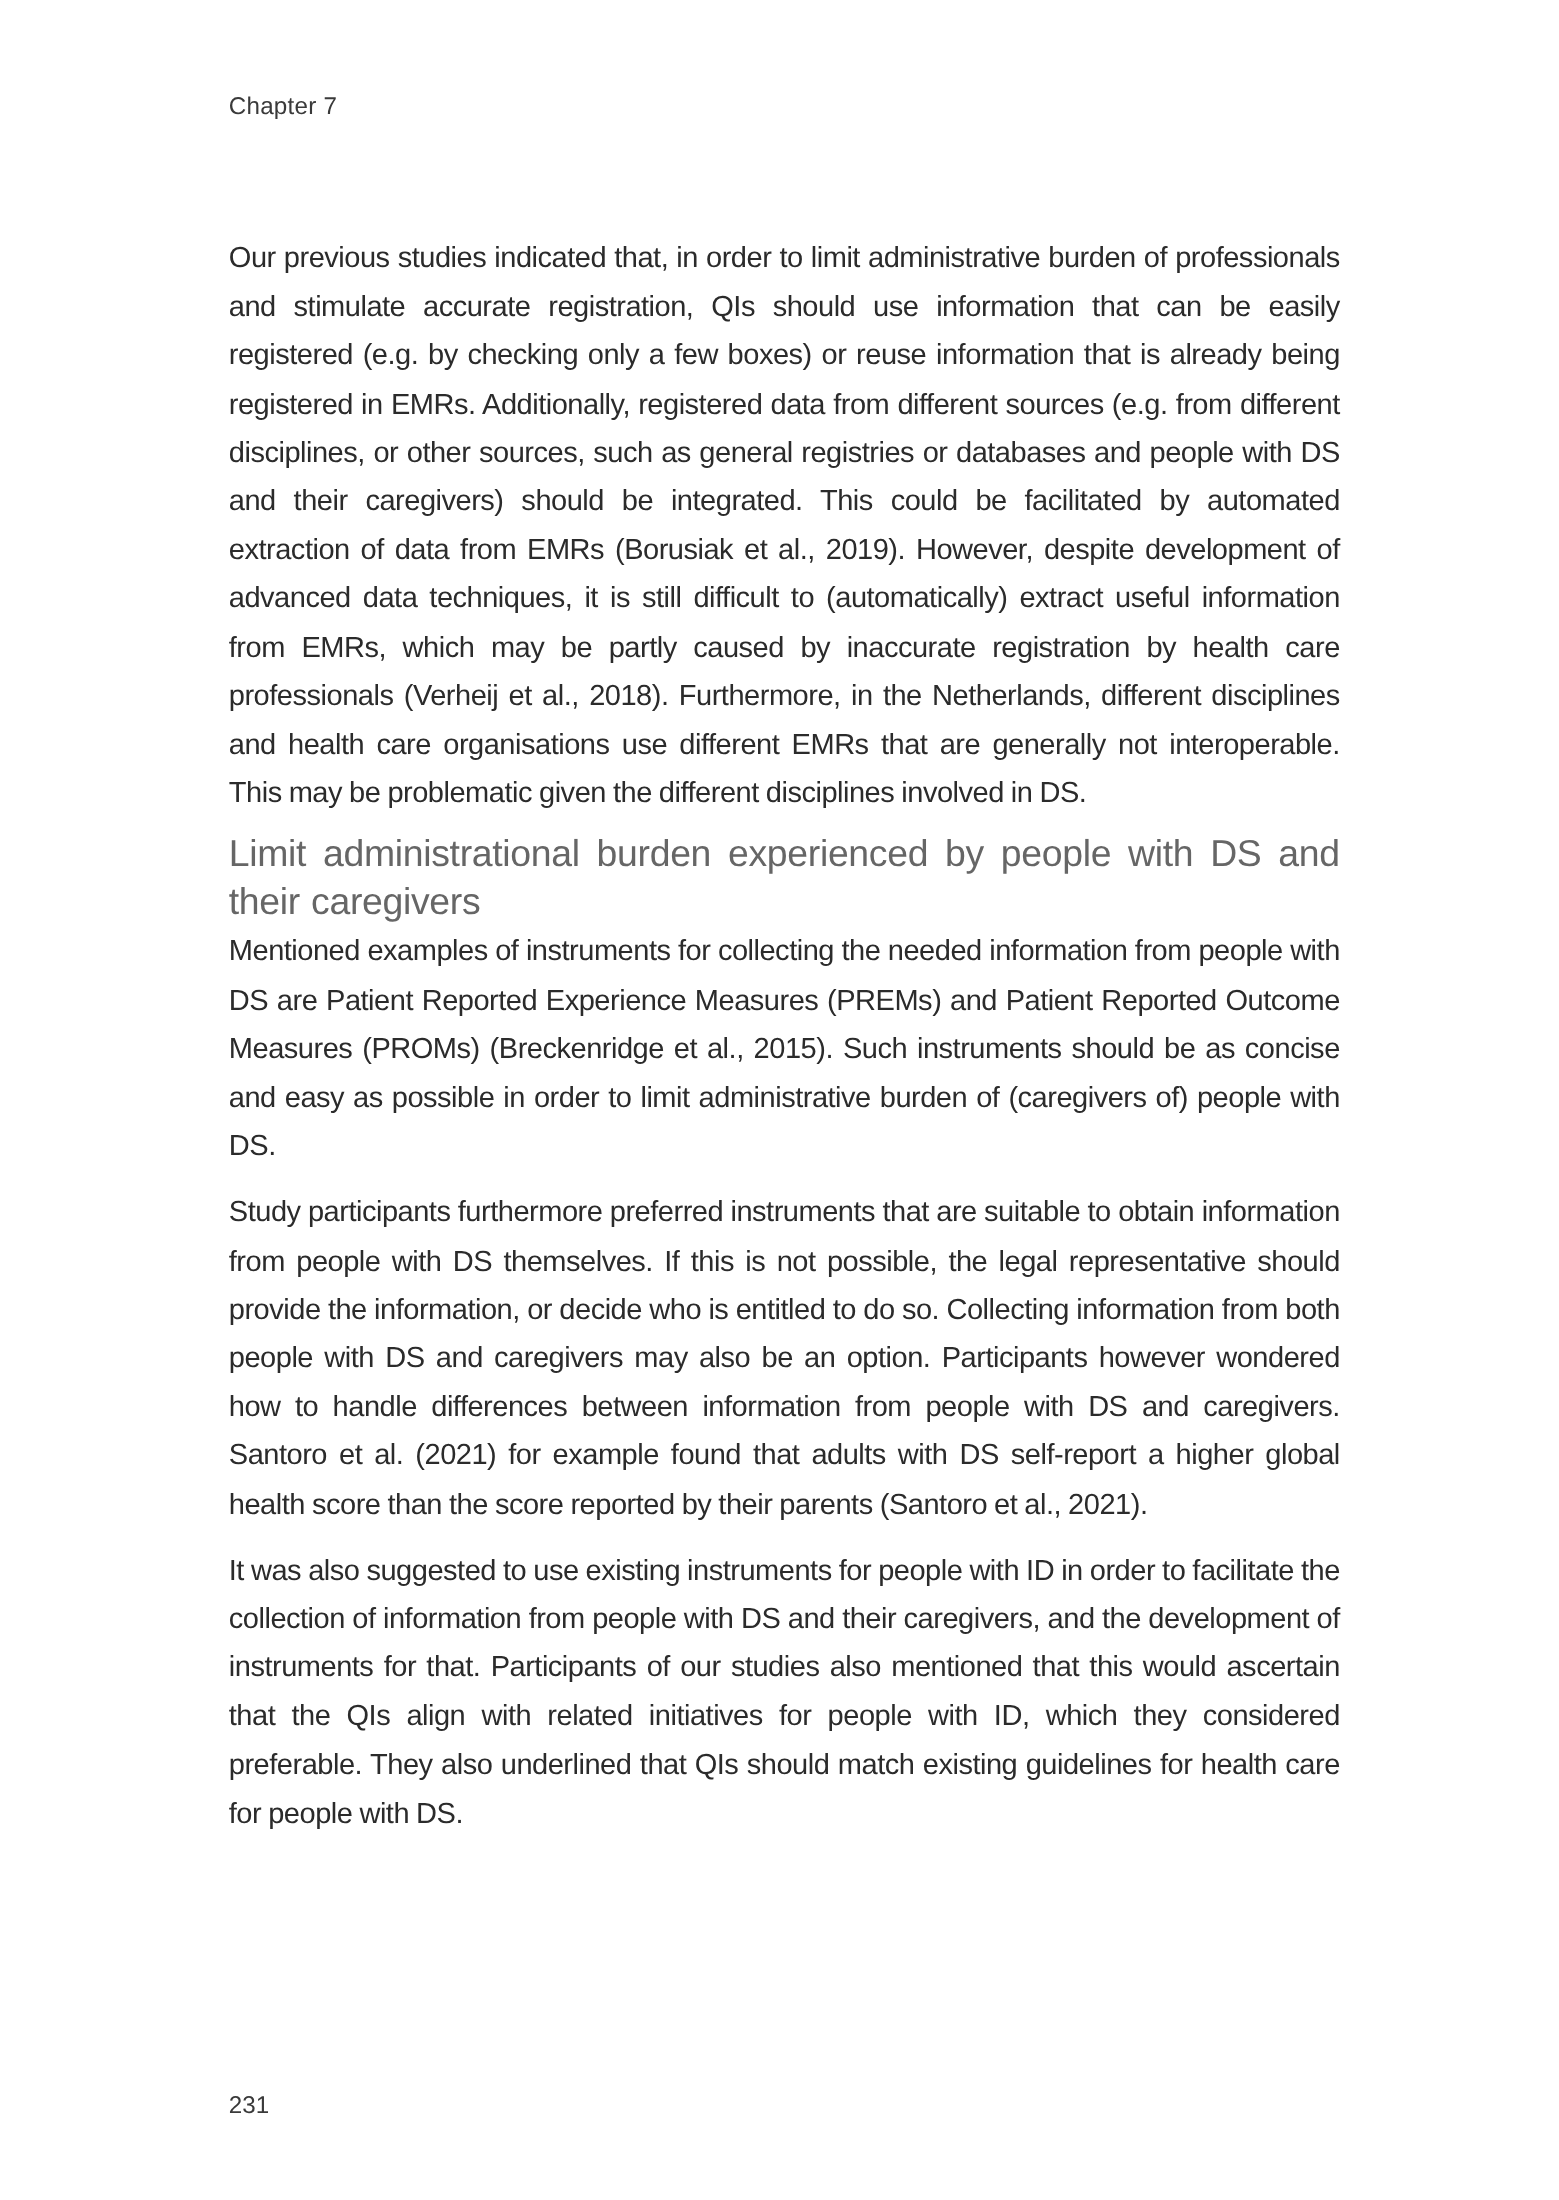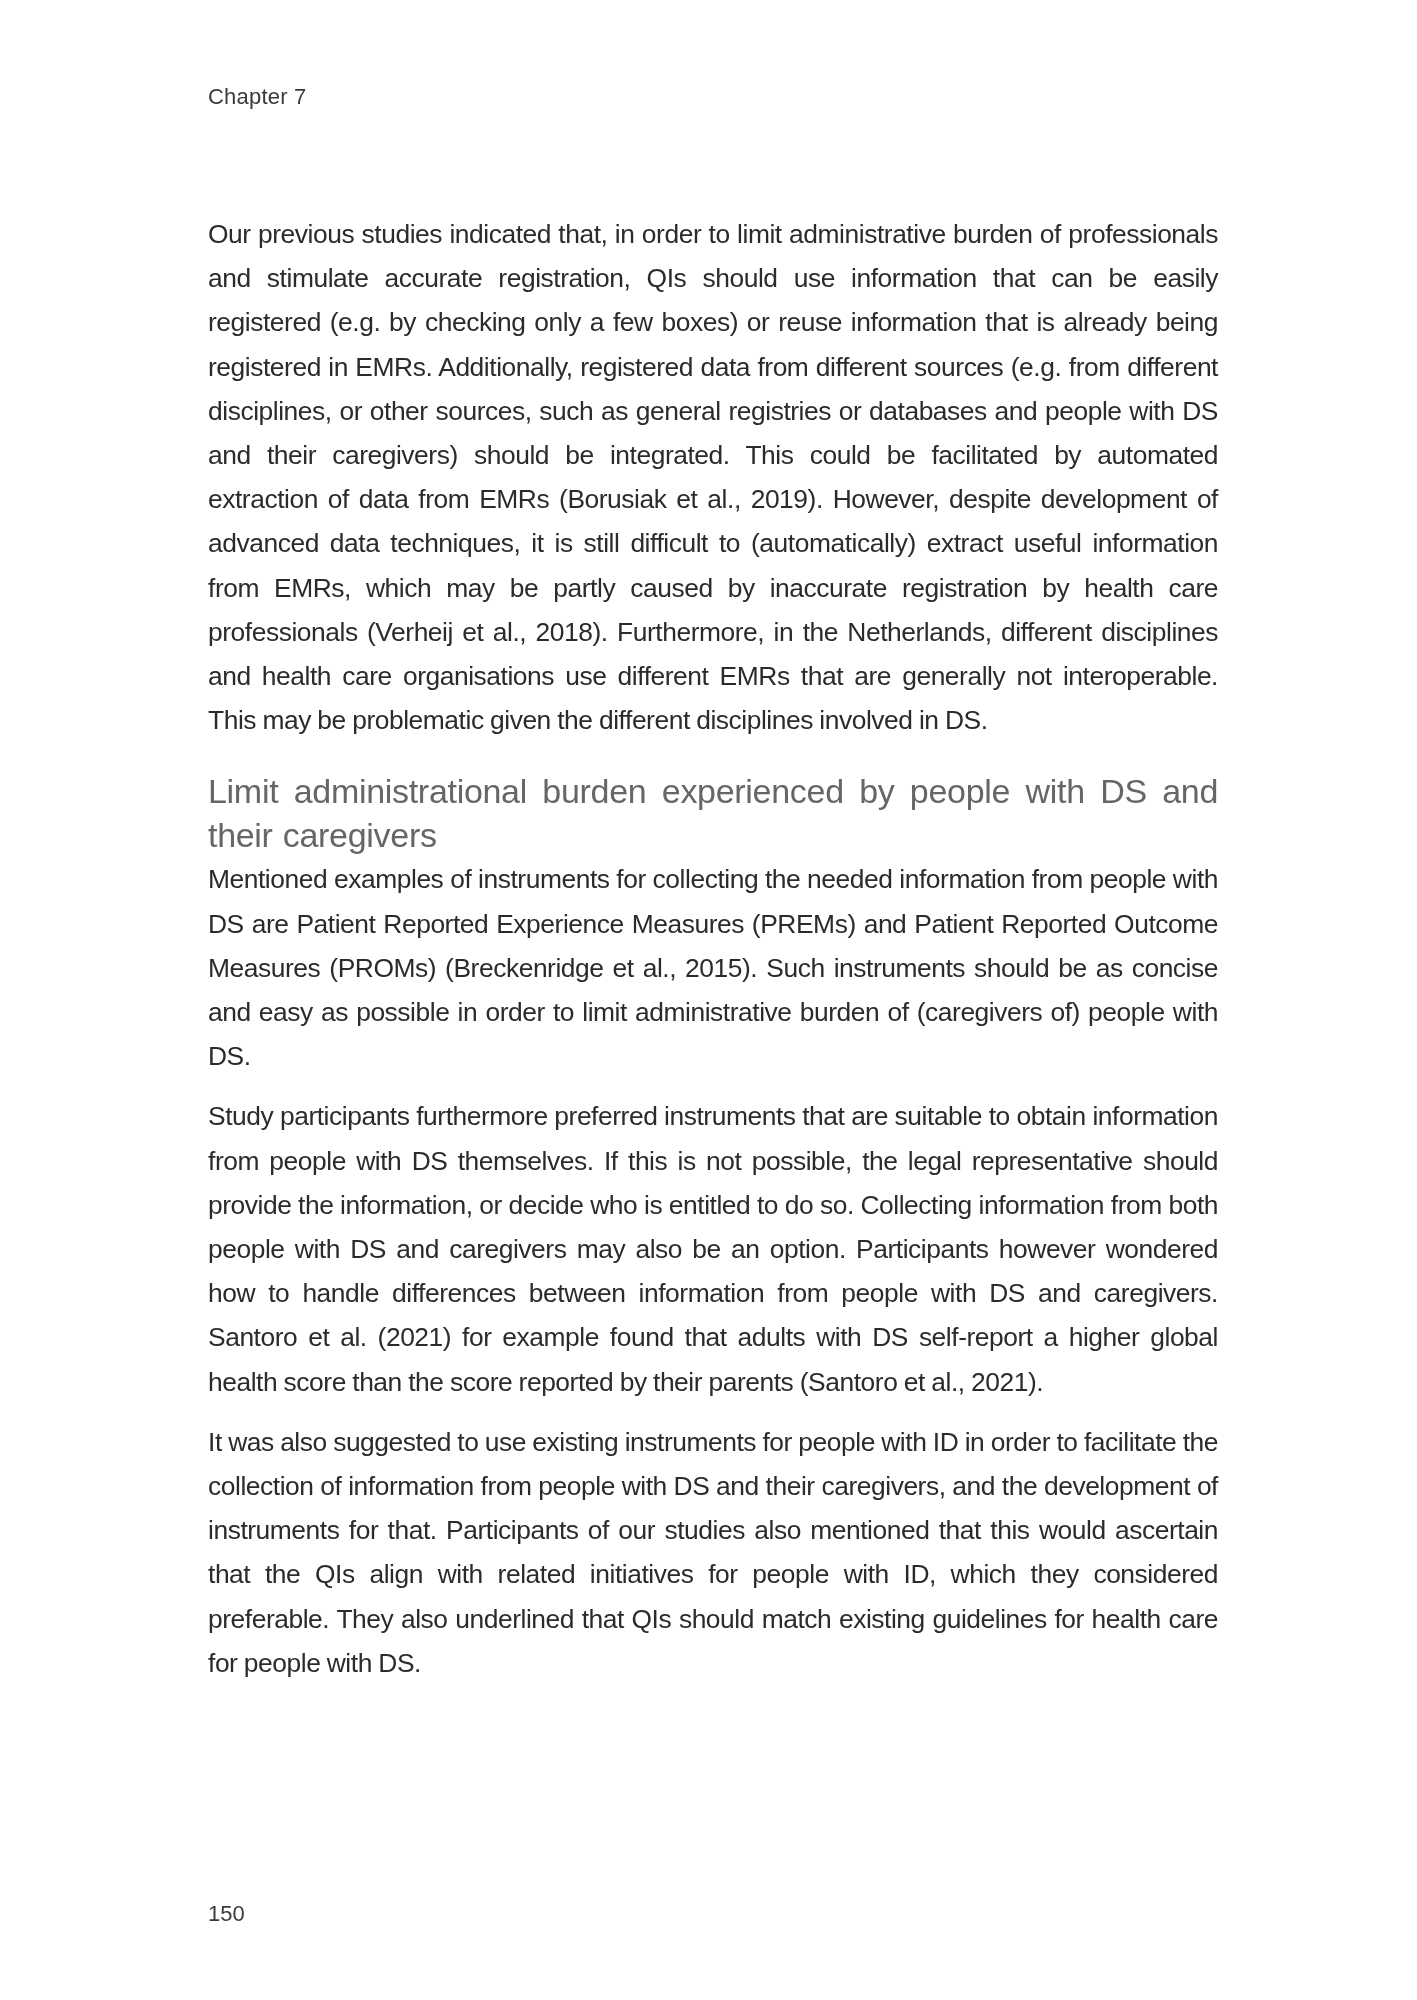--- a/index.html
+++ b/index.html
@@ -39,21 +39,21 @@
     .para {
       margin: 0;
       font-size: 26.4px;
       line-height: 44.2px;
       text-align: justify;
       letter-spacing: -0.45px;
       word-spacing: -0.5px;
       color: #2b2b2b;
     }
     .para + .para { margin-top: 16px; }
-    .para.first-section { margin-bottom: 27px; }
+    .para.first-section { margin-bottom: 12px; }
     .section-heading {
       margin: 0;
       font-size: 34px;
       line-height: 44px;
       color: #666666;
       text-align: justify;
       letter-spacing: -0.3px;
       word-spacing: 1px;
       font-weight: normal;
     }
@@ -67,13 +67,13 @@
   <p class="para first-section">Our previous studies indicated that, in order to limit administrative burden of professionals and stimulate accurate registration, QIs should use information that can be easily registered (e.g. by checking only a few boxes) or reuse information that is already being registered in EMRs. Additionally, registered data from different sources (e.g. from different disciplines, or other sources, such as general registries or databases and people with DS and their caregivers) should be integrated. This could be facilitated by automated extraction of data from EMRs (Borusiak et al., 2019). However, despite development of advanced data techniques, it is still difficult to (automatically) extract useful information from EMRs, which may be partly caused by inaccurate registration by health care professionals (Verheij et al., 2018). Furthermore, in the Netherlands, different disciplines and health care organisations use different EMRs that are generally not interoperable. This may be problematic given the different disciplines involved in DS.</p>
 
   <section>
     <h2 class="section-heading">Limit administrational burden experienced by people with DS and their caregivers</h2>
     <p class="para">Mentioned examples of instruments for collecting the needed information from people with DS are Patient Reported Experience Measures (PREMs) and Patient Reported Outcome Measures (PROMs) (Breckenridge et al., 2015). Such instruments should be as concise and easy as possible in order to limit administrative burden of (caregivers of) people with DS.</p>
     <p class="para">Study participants furthermore preferred instruments that are suitable to obtain information from people with DS themselves. If this is not possible, the legal representative should provide the information, or decide who is entitled to do so. Collecting information from both people with DS and caregivers may also be an option. Participants however wondered how to handle differences between information from people with DS and caregivers. Santoro et al. (2021) for example found that adults with DS self-report a higher global health score than the score reported by their parents (Santoro et al., 2021).</p>
     <p class="para">It was also suggested to use existing instruments for people with ID in order to facilitate the collection of information from people with DS and their caregivers, and the development of instruments for that. Participants of our studies also mentioned that this would ascertain that the QIs align with related initiatives for people with ID, which they considered preferable. They also underlined that QIs should match existing guidelines for health care for people with DS.</p>
   </section>
 </main>
 
-<div class="page-number">150</div>
+<div class="page-number">231</div>
 
 </body></html>

